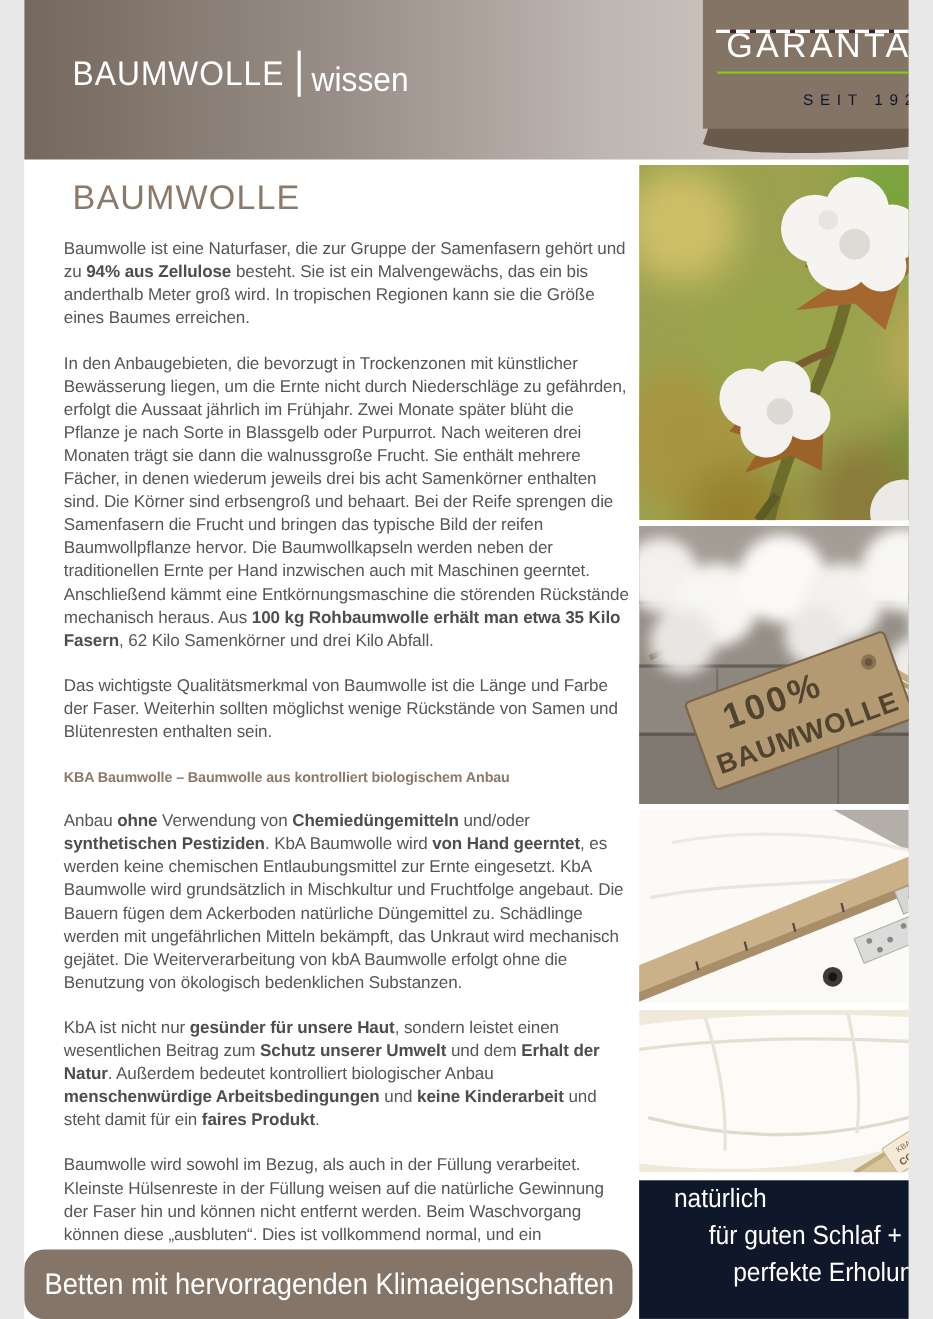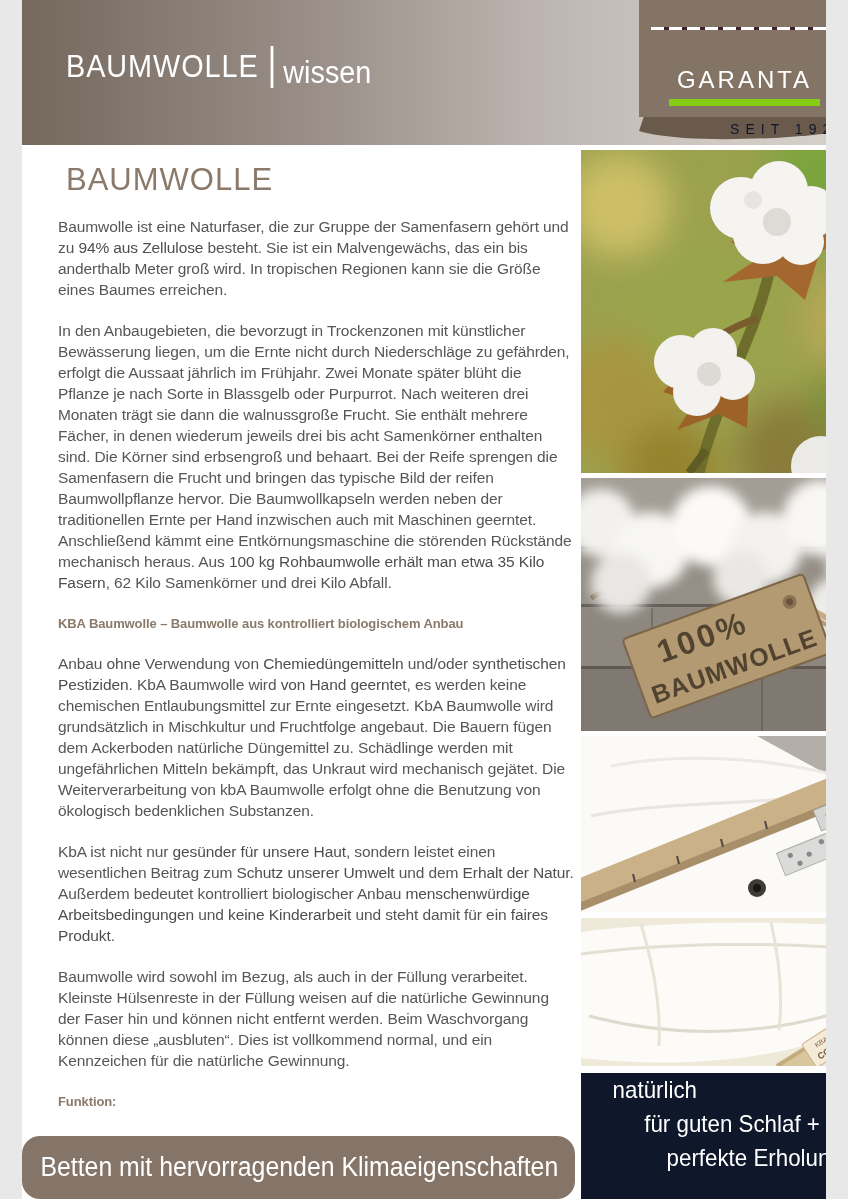--- a/index.html
+++ b/index.html
@@ -29,38 +29,38 @@
   .logo { position:absolute; left:617px; top:0; width:216px; }
   .logo-box {
     width:211px; height:117px; background:#847466; text-align:center;
     position:relative; z-index:2;
   }
   .stitch {
     position:absolute; left:12px; right:12px; top:27px; height:3px;
     background:repeating-linear-gradient(90deg,#ffffff 0 13px, #3f2128 13px 18px);
   }
   .logo-name {
-    display:inline-block; margin-top:66px; padding:0 8px 5px;
-    font-size:24px; letter-spacing:3px; color:#ffffff;
-    border-bottom:7px solid #84cc16;
+    display:inline-block; margin-top:24px; padding:0 8px 5px;
+    font-size:31px; letter-spacing:3px; color:#ffffff;
+    border-bottom:2px solid #84cc16;
   }
   .logo-tagline { margin-top:15px; font-size:14px; letter-spacing:6px; color:#0f172a;text-align:right; }
   .ribbon { display:block; position:relative; z-index:1; margin-top:-1px; }
 
   
   .text-col {
     position:absolute; left:36px; top:158px; width:516px;
     font-size:15.5px; line-height:21px; letter-spacing:-0.1px;
   }
   .text-col h1 {
     font-size:31px; line-height:36px; font-weight:400; letter-spacing:1px;
     color:#8b7a6a; margin:4px 0 18px 8px;
   }
   .text-col p { margin:0 0 20px; }
-  .text-col b { font-weight:normal; color:#4e4e51; }
+  .text-col b { font-weight:bold; color:#4e4e51; }
   .text-col h2, .text-col h3 {
     font-size:13px; line-height:21px; font-weight:bold; color:#8b7a6a;
   }
   .text-col h2 { margin:12px 0 19px; }
   .text-col h3 { margin:6px 0 7px; }
 
   
   figure { position:absolute; left:559px; width:289px; overflow:hidden; }
   figure svg { display:block; width:100%; height:100%; }
   .fig1 { top:150px; height:323px; }
@@ -107,20 +107,21 @@
       <svg class="ribbon" width="216" height="24" viewBox="0 0 216 24">
         <path d="M5 0 L216 0 L210 14 C165 22 95 25 45 22 C25 20 8 18 0 15 Z" fill="#695a4c"></path>
       </svg>
     </div>
   </header>
 
   <main class="text-col">
     <h1>BAUMWOLLE</h1>
     <p><span>Baumwolle ist eine Naturfaser, die zur Gruppe der Samenfasern gehört und zu </span><b>94% aus Zellulose</b><span> besteht. Sie ist ein Malvengewächs, das ein bis anderthalb Meter groß wird. In tropischen Regionen kann sie die Größe eines Baumes erreichen.</span></p>
     <p><span>In den Anbaugebieten, die bevorzugt in Trockenzonen mit künstlicher Bewässerung liegen, um die Ernte nicht durch Niederschläge zu gefährden, erfolgt die Aussaat jährlich im Frühjahr. Zwei Monate später blüht die Pflanze je nach Sorte in Blassgelb oder Purpurrot. Nach weiteren drei Monaten trägt sie dann die walnussgroße Frucht. Sie enthält mehrere Fächer, in denen wiederum jeweils drei bis acht Samenkörner enthalten sind. Die Körner sind erbsengroß und behaart. Bei der Reife sprengen die Samenfasern die Frucht und bringen das typische Bild der reifen Baumwollpflanze hervor. Die Baumwollkapseln werden neben der traditionellen Ernte per Hand inzwischen auch mit Maschinen geerntet.</span><br><span>Anschließend kämmt eine Entkörnungsmaschine die störenden Rückstände mechanisch heraus. Aus </span><b>100 kg Rohbaumwolle erhält man etwa 35 Kilo Fasern</b><span>, 62 Kilo Samenkörner und drei Kilo Abfall.</span></p>
+    <p><span>Das wichtigste Qualitätsmerkmal von Baumwolle ist die Länge und Farbe der Faser. Weiterhin sollten möglichst wenige Rückstände von Samen und Blütenresten enthalten sein.</span></p>
     <h2>KBA Baumwolle – Baumwolle aus kontrolliert biologischem Anbau</h2>
     <p><span>Anbau </span><b>ohne</b><span> Verwendung von </span><b>Chemiedüngemitteln</b><span> und/oder </span><b>synthetischen Pestiziden</b><span>. KbA Baumwolle wird </span><b>von Hand geerntet</b><span>, es werden keine chemischen Entlaubungsmittel zur Ernte eingesetzt.  KbA Baumwolle wird grund­sätzlich in Mischkultur und Fruchtfolge angebaut. Die Bauern fügen dem Acker­boden natürliche Düngemittel zu. Schädlinge werden mit ungefährlichen Mitteln bekämpft, das Unkraut wird mechanisch gejätet. Die Weiterverarbeitung von kbA Baumwolle erfolgt ohne die Benutzung von ökologisch bedenklichen Substanzen.</span></p>
     <p><span>KbA ist nicht nur </span><b>gesünder für unsere Haut</b><span>, sondern leistet einen wesentlichen Beitrag zum </span><b>Schutz unserer Umwelt</b><span> und dem </span><b>Erhalt der Natur</b><span>. Außerdem be­deutet kontrolliert biologischer Anbau </span><b>menschenwürdige Arbeitsbedingungen</b><span> und </span><b>keine Kinderarbeit</b><span> und steht damit für ein </span><b>faires Produkt</b><span>.</span></p>
     <p><span>Baumwolle wird sowohl im Bezug, als auch in der Füllung verarbeitet. Kleinste Hülsenreste in der Füllung weisen auf die natürliche Gewinnung der Faser hin und können nicht entfernt werden. Beim Waschvorgang können diese „ausbluten“. Dies ist vollkommend normal, und ein Kennzeichen für die natürliche Gewinnung.</span></p>
     <h3>Funktion:</h3>
 
   </main>
 
   <figure class="fig1">
     <svg viewBox="0 0 289 323" preserveAspectRatio="none">

